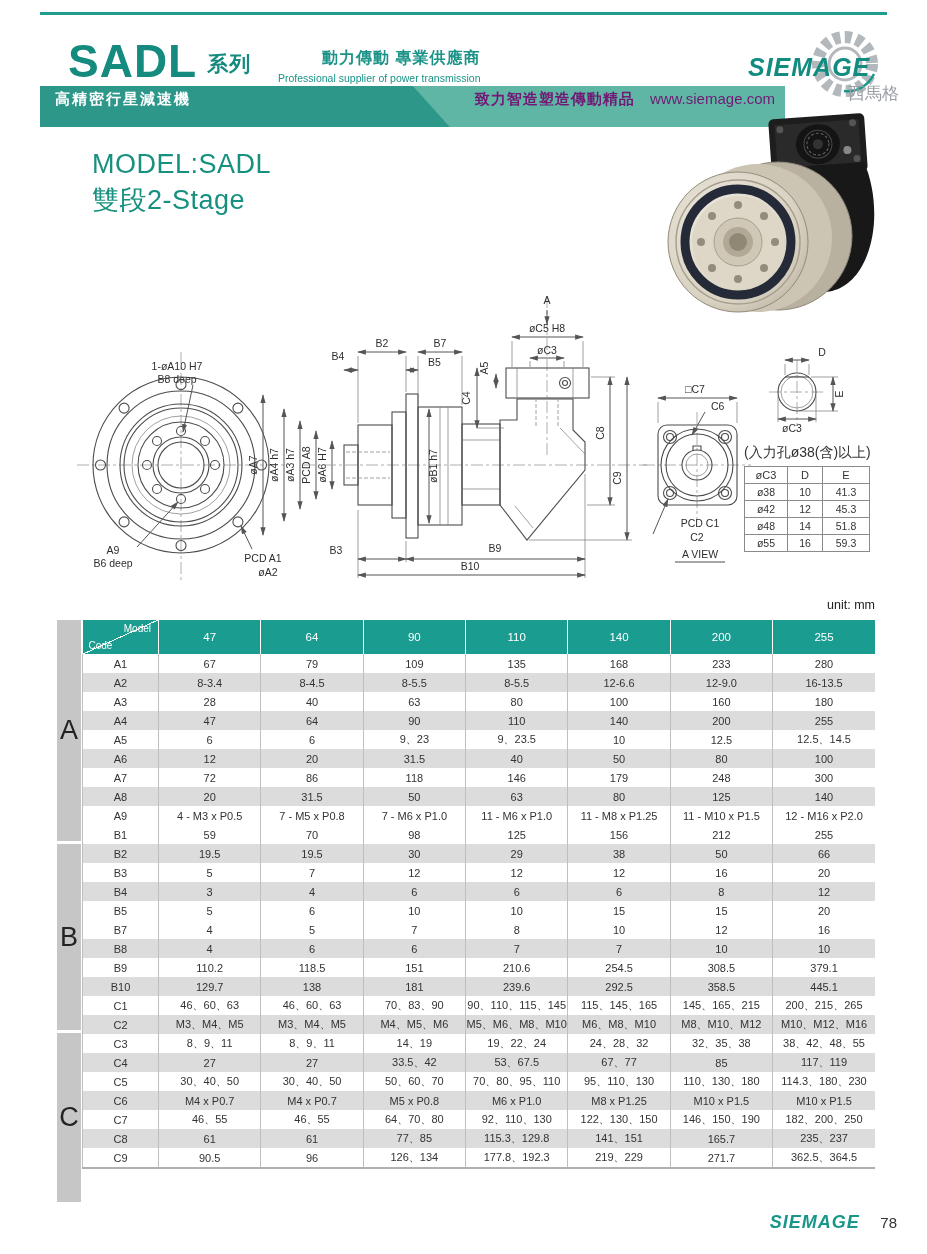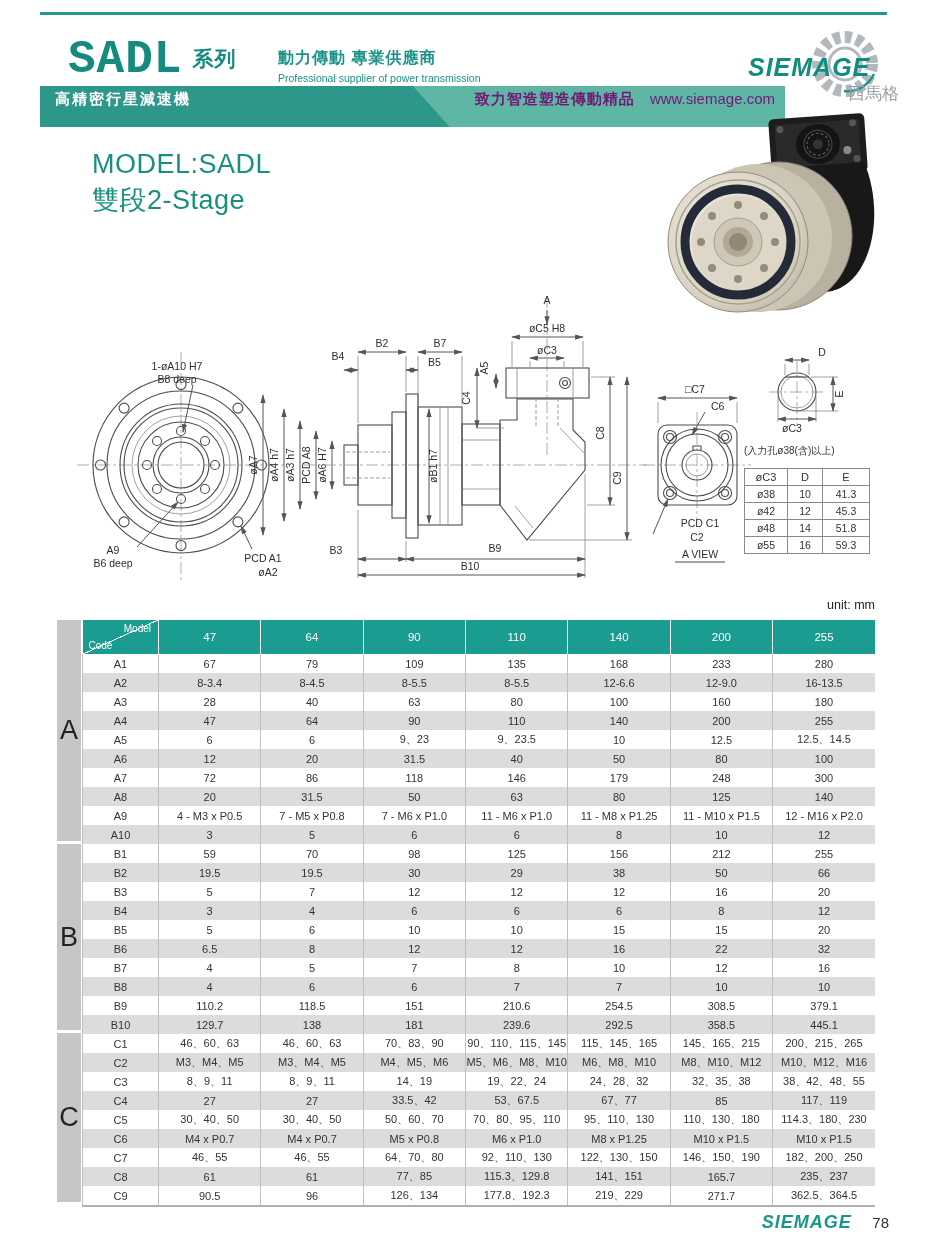--- a/index.html
+++ b/index.html
@@ -1,23 +1,23 @@
 <!DOCTYPE html>
 <html><head>
 <meta charset="utf-8">
 <style>
   html,body{margin:0;padding:0;background:#fff;}
   .page{position:relative;width:927px;height:1254px;background:#fff;overflow:hidden;
         font-family:"Liberation Sans",sans-serif;color:#333;}
   
   .top-rule{position:absolute;left:40px;top:12px;width:847px;height:3px;background:#1f9c8e;}
-  .series{position:absolute;left:68px;top:34px;color:#158a7e;font-weight:bold;font-size:46px;letter-spacing:1px;font-family:Liberation Mono, monospace;}
+  .series{position:absolute;left:68px;top:34px;color:#158a7e;font-weight:bold;font-size:46px;letter-spacing:1px;}
   .series small{font-size:21px;vertical-align:6px;margin-left:10px;font-weight:bold;}
   .slogan{position:absolute;left:278px;top:48px;color:#1b9387;}
-  .slogan .zh{font-size:16px;font-weight:bold;letter-spacing:1px;}
+  .slogan .zh{font-size:16px;font-weight:bold;letter-spacing:1px;text-align:right;}
   .slogan .en{font-size:10.5px;margin-top:3px;}
   .banner{position:absolute;left:40px;top:86px;width:745px;height:41px;background:#5fb6a5;}
   .banner-left{position:absolute;left:0;top:0;height:100%;width:55%;background:#2d978a;
                clip-path:polygon(0 0,91% 0,100% 100%,0 100%);}
   .banner .lt{position:absolute;left:15px;top:4px;color:#fff;font-size:15px;font-weight:bold;letter-spacing:2px;}
   .banner .rt{position:absolute;right:10px;top:4px;color:#701a75;font-size:15px;font-weight:bold;letter-spacing:1px;}
   .banner .rt .url{font-weight:normal;margin-left:10px;letter-spacing:0;}
   .logo{position:absolute;left:742px;top:24px;width:180px;height:88px;}
   
   .model-block{position:absolute;left:92px;top:146px;color:#17religious8?;}
@@ -27,42 +27,42 @@
   .drawing{position:absolute;left:55px;top:288px;}
   .drawing text{font-family:"Liberation Sans",sans-serif;fill:#2e2e2e;font-size:10.5px;}
   .ln{stroke:#4c4c4c;fill:none;stroke-width:1.1;}
   .thin{stroke:#777;stroke-width:0.7;fill:none;}
   .dim{stroke:#555;stroke-width:1;marker-start:url(#ar);marker-end:url(#ar);}
   .ldr{stroke:#555;stroke-width:1;marker-end:url(#ar);fill:none;}
   .cl{stroke:#999;stroke-width:0.8;stroke-dasharray:12 3 3 3;fill:none;}
   .dash{stroke:#888;stroke-width:0.8;stroke-dasharray:4 2;fill:none;}
   
   .mini-wrap{position:absolute;left:744px;top:444px;}
-  .mini-cap{font-size:10px;color:#333;margin-bottom:10px;}
+  .mini-cap{font-size:14px;color:#333;margin-bottom:4px;}
   .mini-table{border-collapse:collapse;}
   .mini-table th,.mini-table td{border:1px solid #8a8a8a;font-size:10.5px;font-weight:normal;
        text-align:center;height:16px;padding:0;color:#333;}
   .mini-table th{font-size:11px;}
   .mini-c1{width:42px;} .mini-c2{width:34px;} .mini-c3{width:46px;}
   
   .unit-note{position:absolute;left:765px;top:598px;width:110px;text-align:right;font-size:12.5px;color:#222;}
   .section-bar{position:absolute;left:57px;width:24px;background:#c6c6c6;color:#222;
        display:flex;align-items:center;justify-content:center;font-size:27px;}
   .main-table{position:absolute;left:82px;top:620px;width:793px;border-collapse:collapse;
        table-layout:fixed;border-bottom:2px solid #b0b0b0;}
   .main-table th{background:#1b9c90;color:#fff;font-weight:normal;font-size:11.5px;height:32px;
        border-left:1px solid #fff;}
   .main-table td{font-size:11px;height:19px;text-align:center;color:#333;border-left:1px solid #bfbfbf;padding:0;}
   .main-table tr.shade td{background:#dcdcdc;}
   .main-table th.corner{border-left:none;position:relative;
        background:linear-gradient(to bottom right,#1b9c90 49.2%,#ffffff 49.2%,#ffffff 50.8%,#1b9c90 50.8%);}
   .corner .t{position:absolute;top:3px;right:7px;font-size:10px;}
   .corner .b{position:absolute;bottom:3px;left:6px;font-size:10px;}
   
-  .footer{position:absolute;right:38px;top:1212px;text-align:center;}
+  .footer{position:absolute;right:30px;top:1212px;text-align:center;}
   .footer .flogo{color:#17968a;font-size:18px;font-weight:bold;font-style:italic;letter-spacing:1px;}
   .footer .pg{color:#333;font-size:15px;margin-left:16px;font-style:normal;}
 </style>
 </head>
 <body>
 
 <div class="page">
 
   <div class="top-rule"></div>
 
@@ -480,30 +480,20 @@
         <tr>
           <td>A9</td>
           <td>4 - M3 x P0.5</td>
           <td>7 - M5 x P0.8</td>
           <td>7 - M6 x P1.0</td>
           <td>11 - M6 x P1.0</td>
           <td>11 - M8 x P1.25</td>
           <td>11 - M10 x P1.5</td>
           <td>12 - M16 x P2.0</td>
         </tr>
-        <tr class="shade">
-          <td>A10</td>
-          <td>3</td>
-          <td>5</td>
-          <td>6</td>
-          <td>6</td>
-          <td>8</td>
-          <td>10</td>
-          <td>12</td>
-        </tr>
         <tr>
           <td>B1</td>
           <td>59</td>
           <td>70</td>
           <td>98</td>
           <td>125</td>
           <td>156</td>
           <td>212</td>
           <td>255</td>
         </tr>
@@ -540,30 +530,20 @@
         <tr>
           <td>B5</td>
           <td>5</td>
           <td>6</td>
           <td>10</td>
           <td>10</td>
           <td>15</td>
           <td>15</td>
           <td>20</td>
         </tr>
-        <tr class="shade">
-          <td>B6</td>
-          <td>6.5</td>
-          <td>8</td>
-          <td>12</td>
-          <td>12</td>
-          <td>16</td>
-          <td>22</td>
-          <td>32</td>
-        </tr>
         <tr>
           <td>B7</td>
           <td>4</td>
           <td>5</td>
           <td>7</td>
           <td>8</td>
           <td>10</td>
           <td>12</td>
           <td>16</td>
         </tr>

